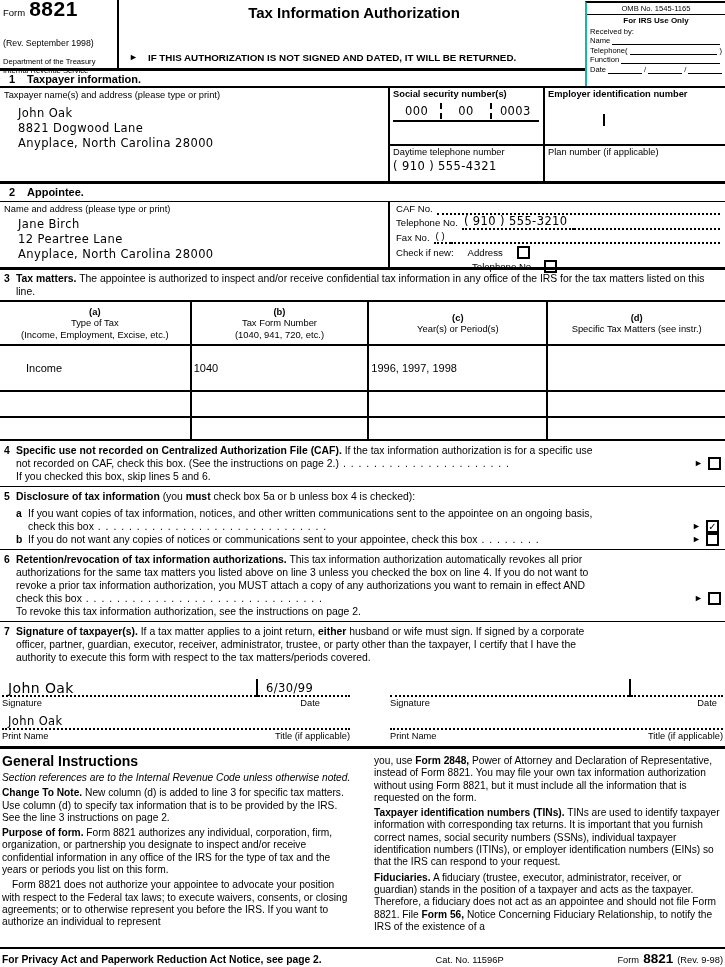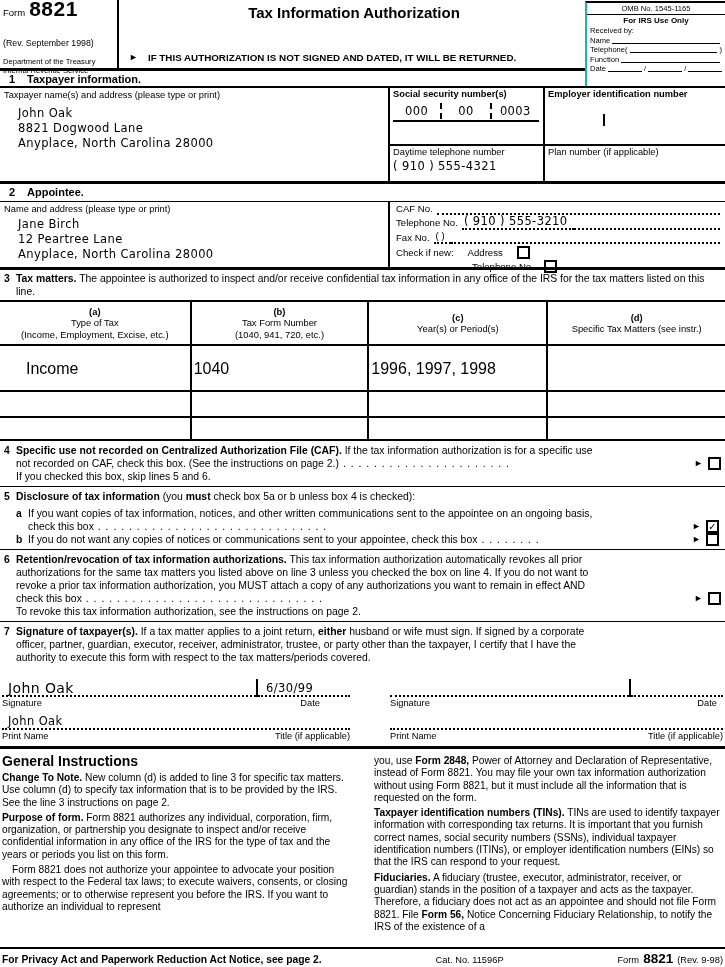--- a/index.html
+++ b/index.html
@@ -23,21 +23,21 @@
   .formno .big { font-size:21px; font-weight:bold; letter-spacing:.5px; }
   .rev { font-size:8.8px; margin-top:18px; }
   .agency { font-size:7.6px; line-height:8.6px; margin-top:8px; }
   .h-center { position:absolute; left:119px; top:0; width:466px; height:68px; display:flex; flex-direction:column; justify-content:space-between; padding:6px 6px 4px 10px; }
   .title { text-align:center; font-weight:bold; font-size:15px; }
   .warning { font-weight:bold; font-size:9.8px; display:flex; gap:5px; align-items:center; }
   .h-bar1 { position:absolute; left:0; top:68px; width:585px; height:18px; border-top:3px solid #000; font-weight:bold; font-size:11px; padding:2px 0 0 5px; display:flex; gap:10px; }
   .h-right { position:absolute; left:585px; top:1px; width:140px; height:85px; border-left:2px solid #14b8a6; border-top:2px solid #000; font-size:7.6px; line-height:9px; }
   .omb { text-align:center; border-bottom:1.5px solid #000; padding:1px 0; }
   .irsuse { text-align:center; font-weight:bold; font-size:8px; padding:1px 0; }
-  .h-right .row { display:flex; align-items:flex-start; padding:0 3px; height:9.5px; }
+  .h-right .row { display:flex; align-items:flex-end; padding:0 3px; height:9.5px; }
   .uline { flex:1; border-bottom:1.2px solid #000; height:8px; margin:0 2px; }
   .uline.short { flex:0 0 34px; }
 
   
   .box1 { border-top:2px solid #000; display:flex; height:95px; flex:none; }
   .box1-left { width:390px; border-right:2px solid #000; padding:2px 4px; }
   .handlines { margin:6px 0 0 14px; }
   .handlines div { margin-bottom:2px; }
   .box1-right { flex:1; display:flex; flex-direction:column; }
   .b1r1 { display:flex; height:58px; border-bottom:2px solid #000; }
@@ -66,21 +66,21 @@
 
   
   .line3 { border-top:3px solid #000; padding:2px 2px 2px 0; flex:none; }
   .numrow { display:flex; }
   .num { flex:none; width:16px; text-align:left; padding-left:4px; font-weight:bold; }
   .ntext { flex:1; padding-right:2px; }
   table.matters { width:100%; border-collapse:collapse; table-layout:fixed; flex:none; }
   table.matters th, table.matters td { border-top:2px solid #000; border-bottom:2px solid #000; padding:1px 2px; vertical-align:middle; }
   table.matters th { font-weight:normal; text-align:center; font-size:9.4px; line-height:11.4px; height:44px; }
   table.matters .c2, table.matters .c3, table.matters .c4 { border-left:2px solid #000; }
-  table.matters td { font-size:16px; }
+  table.matters td { font-size:11px; }
   .rowfill { height:46px; }
   .rowe1 { height:26px; }
   .rowe2 { height:23px; }
   td.cellval { padding-left:30px; }
   td.cellval.first { padding-left:26px; }
 
   
   .numline { padding:3px 2px 3px 0; flex:none; }
   .numline + .numline { border-top:1.5px solid #000; }
   .cline { display:flex; align-items:center; }
@@ -450,20 +450,21 @@
       <div class="siglabels">
         <span>Print Name</span>
         <span class="titlelab">Title (if applicable)</span>
       </div>
     </div>
   </div>
 
   <div class="instr">
     <div class="col">
       <div class="gi-head">General Instructions</div>
+      <div class="ital">Section references are to the Internal Revenue Code unless otherwise noted.</div>
       <p>
         <span class="b">Change To Note.</span>
         <span>New column (d) is added to line 3 for specific tax matters. Use column (d) to specify tax information that is to be provided by the IRS. See the line 3 instructions on page 2.</span>
       </p>
       <p>
         <span class="b">Purpose of form.</span>
         <span>Form 8821 authorizes any individual, corporation, firm, organization, or partnership you designate to inspect and/or receive confidential information in any office of the IRS for the type of tax and the years or periods you list on this form.</span>
       </p>
       <p class="indent1">Form 8821 does not authorize your appointee to advocate your position with respect to the Federal tax laws; to execute waivers, consents, or closing agreements; or to otherwise represent you before the IRS. If you want to authorize an individual to represent</p>
     </div>

